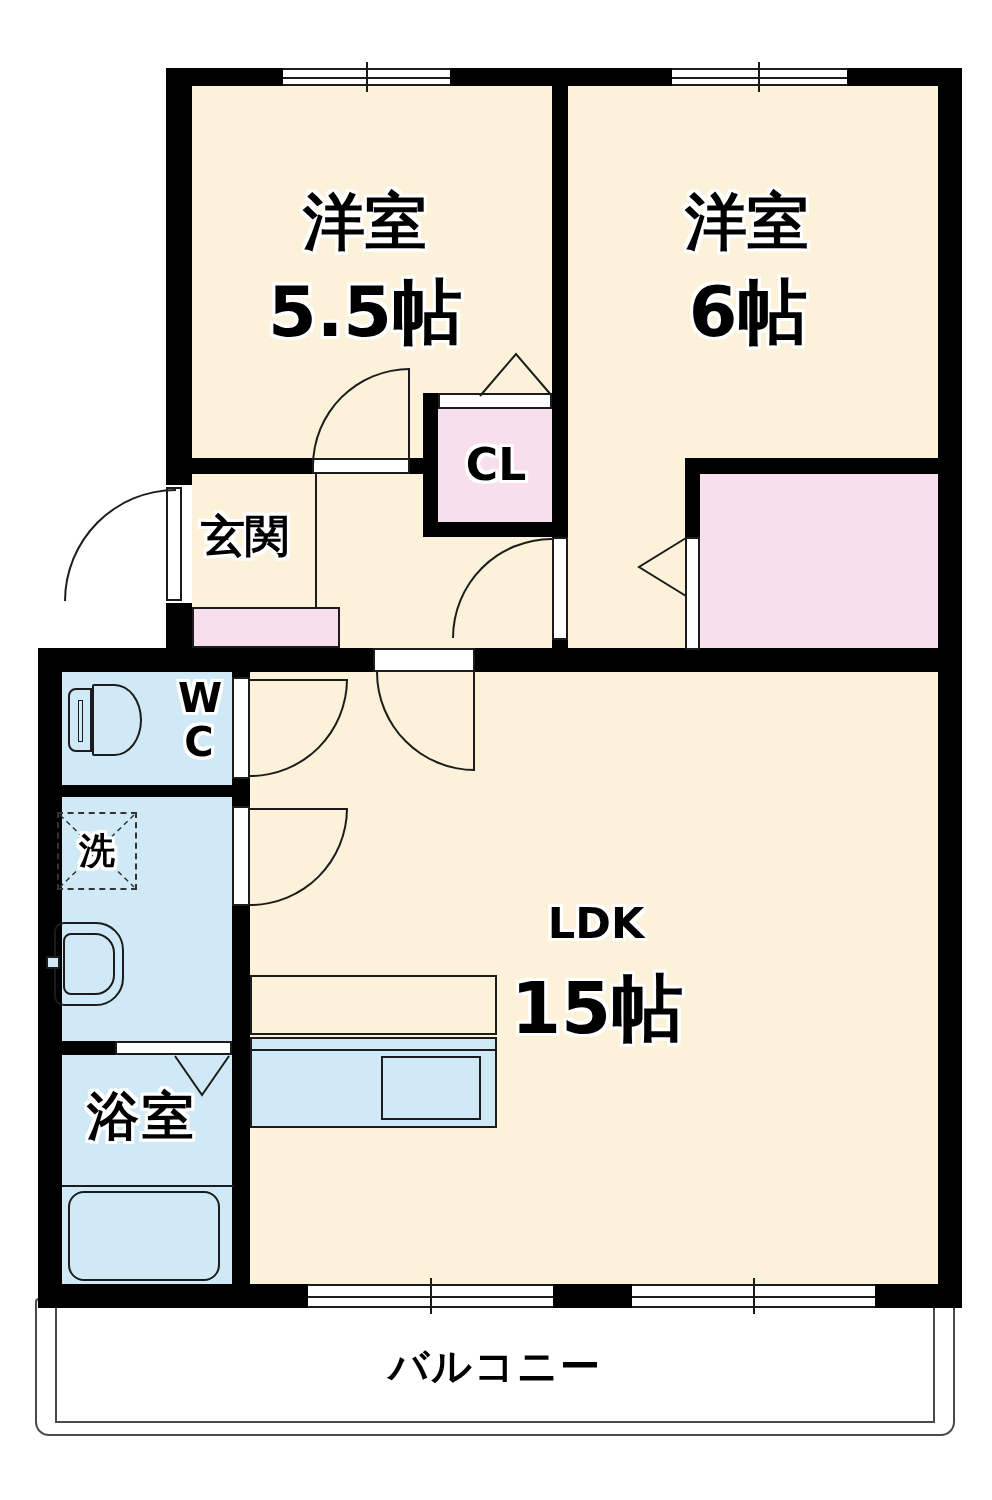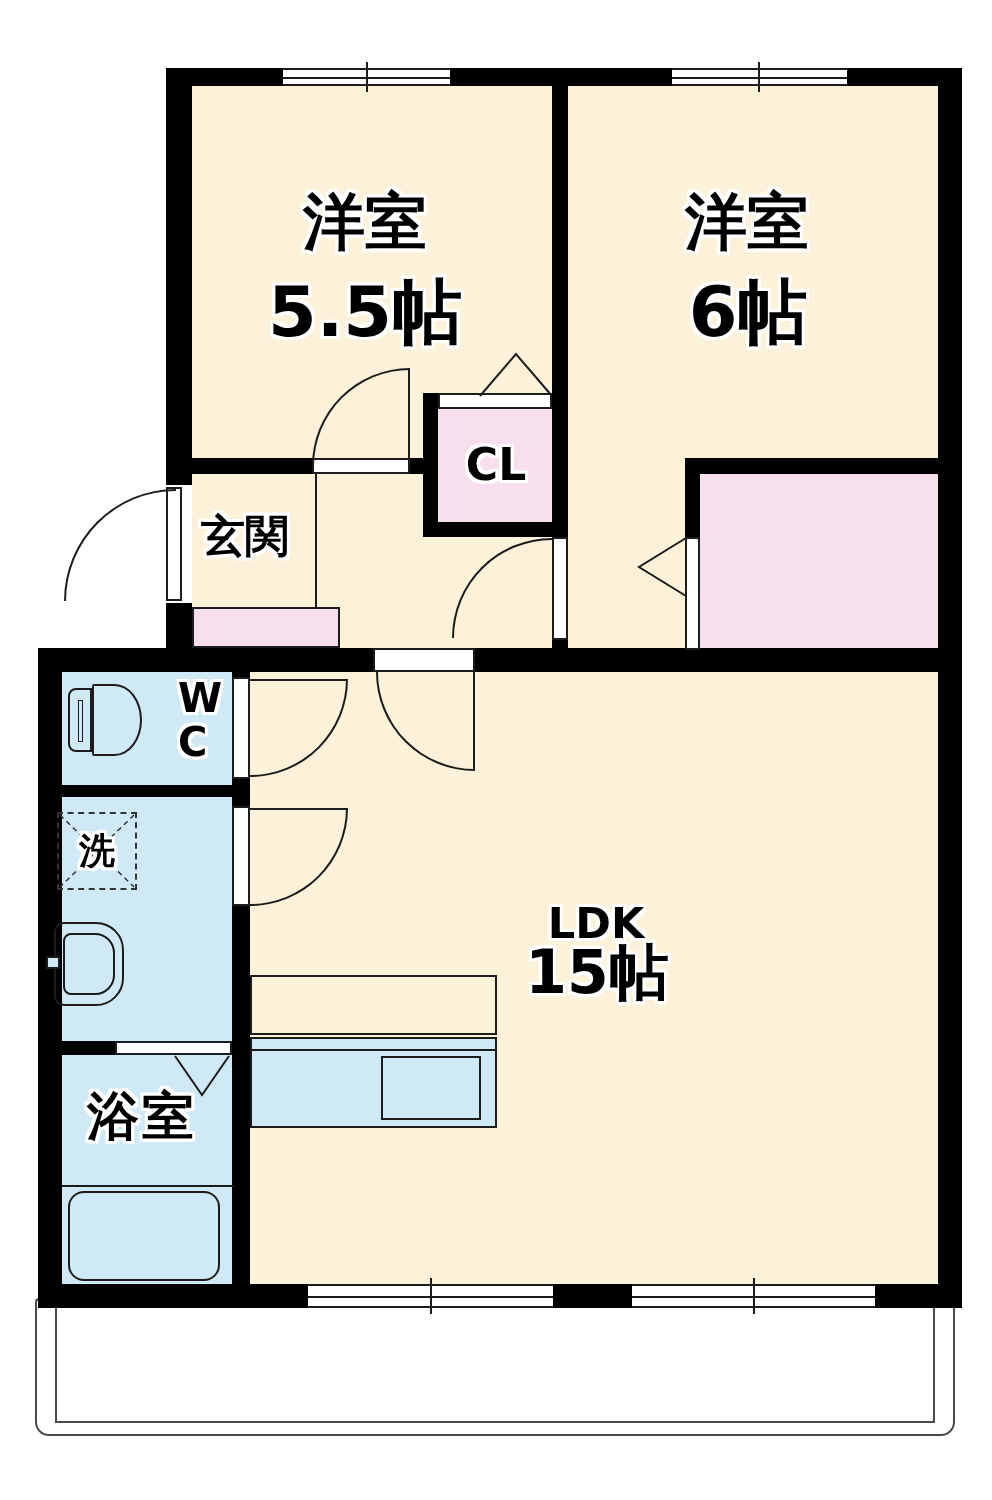--- a/index.html
+++ b/index.html
@@ -24,21 +24,21 @@
   .hline{height:0;border-top:2px solid var(--line)}
   .arc{border:0 solid var(--line)}
   .arc.tl{border-top-left-radius:100% 100%}
   .arc.bl{border-bottom-left-radius:100% 100%}
   .arc.br{border-bottom-right-radius:100% 100%}
   .bT{border-top-width:2px}.bL{border-left-width:2px}.bR{border-right-width:2px}.bB{border-bottom-width:2px}
   .lbl{position:absolute;transform:translate(-50%,-50%);white-space:nowrap;color:#000;font-weight:bold;
        text-shadow:-3px -3px 0 #fff,3px -3px 0 #fff,-3px 3px 0 #fff,3px 3px 0 #fff,
                    -3px 0 0 #fff,3px 0 0 #fff,0 -3px 0 #fff,0 3px 0 #fff;
        line-height:1.15}
-  .vtext{position:absolute;transform:none;white-space:normal;word-break:break-all;}
+  .vtext{position:absolute;transform:none;white-space:normal;word-break:break-all;text-align:center}
   svg{position:absolute;left:0;top:0;pointer-events:none}
 </style>
 </head>
 <body>
 
 <div id="plan">
 
   <div class="abs floor" style="left:166px;top:68px;width:796px;height:604px"></div>
   <div class="abs floor" style="left:38px;top:648px;width:924px;height:660px"></div>
 
@@ -126,20 +126,21 @@
     <polyline points="175,1056 202,1095 229,1056" fill="none" stroke="#1c1c1c" stroke-width="2"></polyline>
     <line x1="60" y1="815" x2="134" y2="887" stroke="#333" stroke-width="1.5" stroke-dasharray="5 4"></line>
     <line x1="134" y1="815" x2="60" y2="887" stroke="#333" stroke-width="1.5" stroke-dasharray="5 4"></line>
   </svg>
 
   <div class="lbl" style="left:365px;top:222px;font-size:62px">洋室</div>
   <div class="lbl" style="left:365px;top:312px;font-size:70px">5.5帖</div>
   <div class="lbl" style="left:747px;top:222px;font-size:62px">洋室</div>
   <div class="lbl" style="left:748px;top:312px;font-size:70px">6帖</div>
   <div class="lbl" style="left:596px;top:924px;font-size:43px">LDK</div>
-  <div class="lbl" style="left:597px;top:972px;font-size:60px">15帖</div>
+  <div class="lbl" style="left:597px;top:1008px;font-size:72px">15帖</div>
   <div class="lbl" style="left:496px;top:465px;font-size:44px">CL</div>
   <div class="lbl" style="left:245px;top:536px;font-size:44px">玄関</div>
   <div class="lbl vtext" style="left:178px;top:676px;width:42px;font-size:40px;line-height:44px">WC</div>
   <div class="lbl" style="left:97px;top:851px;font-size:36px">洗</div>
   <div class="lbl" style="left:142px;top:1117px;font-size:52px;letter-spacing:3px">浴室</div>
+  <div class="lbl" style="left:495px;top:1366px;font-size:40px;letter-spacing:2px">バルコニー</div>
 
 </div>
 
 </body></html>

